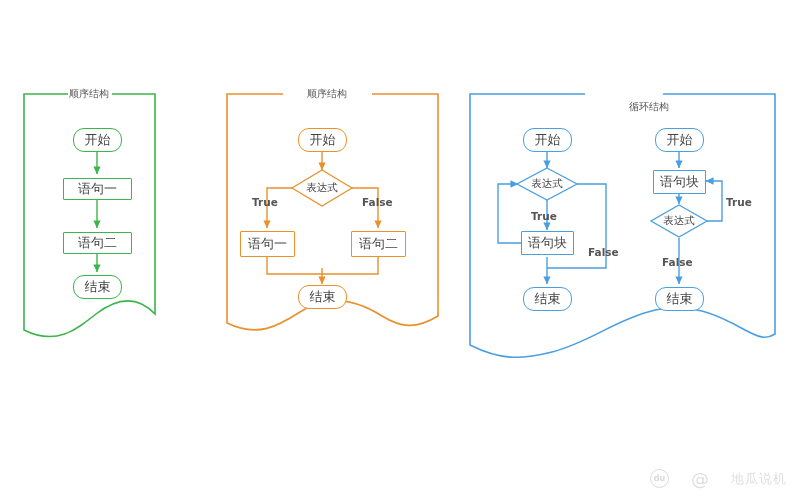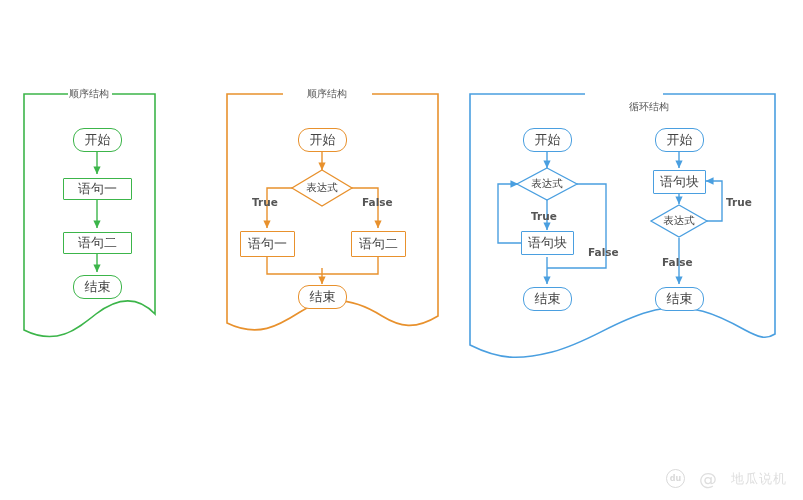--- a/index.html
+++ b/index.html
@@ -8,21 +8,21 @@
   .stage{position:absolute;left:0;top:0;width:803px;height:500px;}
   .panel-title{position:absolute;font-size:10px;color:#555;white-space:nowrap;
        text-align:center;transform:translateX(-50%);}
   .node{position:absolute;box-sizing:border-box;display:flex;align-items:center;
        justify-content:center;font-size:13px;color:#444;background:#fff;
        border-width:1.2px;border-style:solid;white-space:nowrap;}
   .node.term{border-radius:11px;}
   .node.proc{border-radius:1px;}
   .edgelabel{position:absolute;font-size:10.5px;color:#555;white-space:nowrap;font-weight:bold;}
   .watermark{position:absolute;right:16px;bottom:12px;display:flex;
-       align-items:center;gap:14px;opacity:.28;}
+       align-items:center;gap:22px;opacity:.28;}
   .wm-logo{width:19px;height:19px;border:1.6px solid #777;border-radius:50%;
        display:flex;align-items:center;justify-content:center;
        font-size:8px;color:#777;font-weight:bold;box-sizing:border-box;}
   .wm-at{font-size:18px;color:#8a8a8a;line-height:1;}
   .wm-text{font-size:13px;color:#8a8a8a;letter-spacing:1px;line-height:1;}
   svg{position:absolute;left:0;top:0;overflow:visible;}
 </style>
 </head>
 <body>
 

